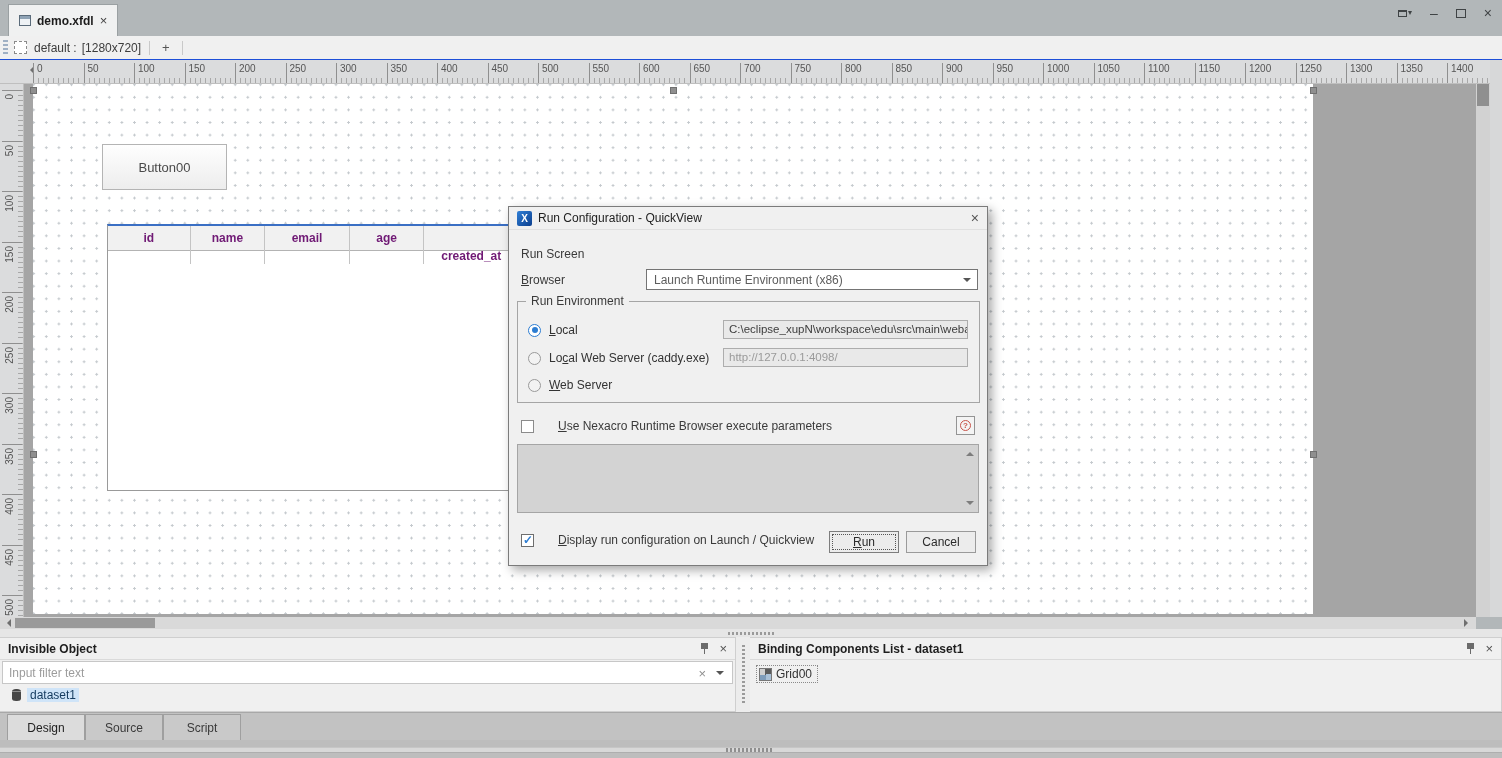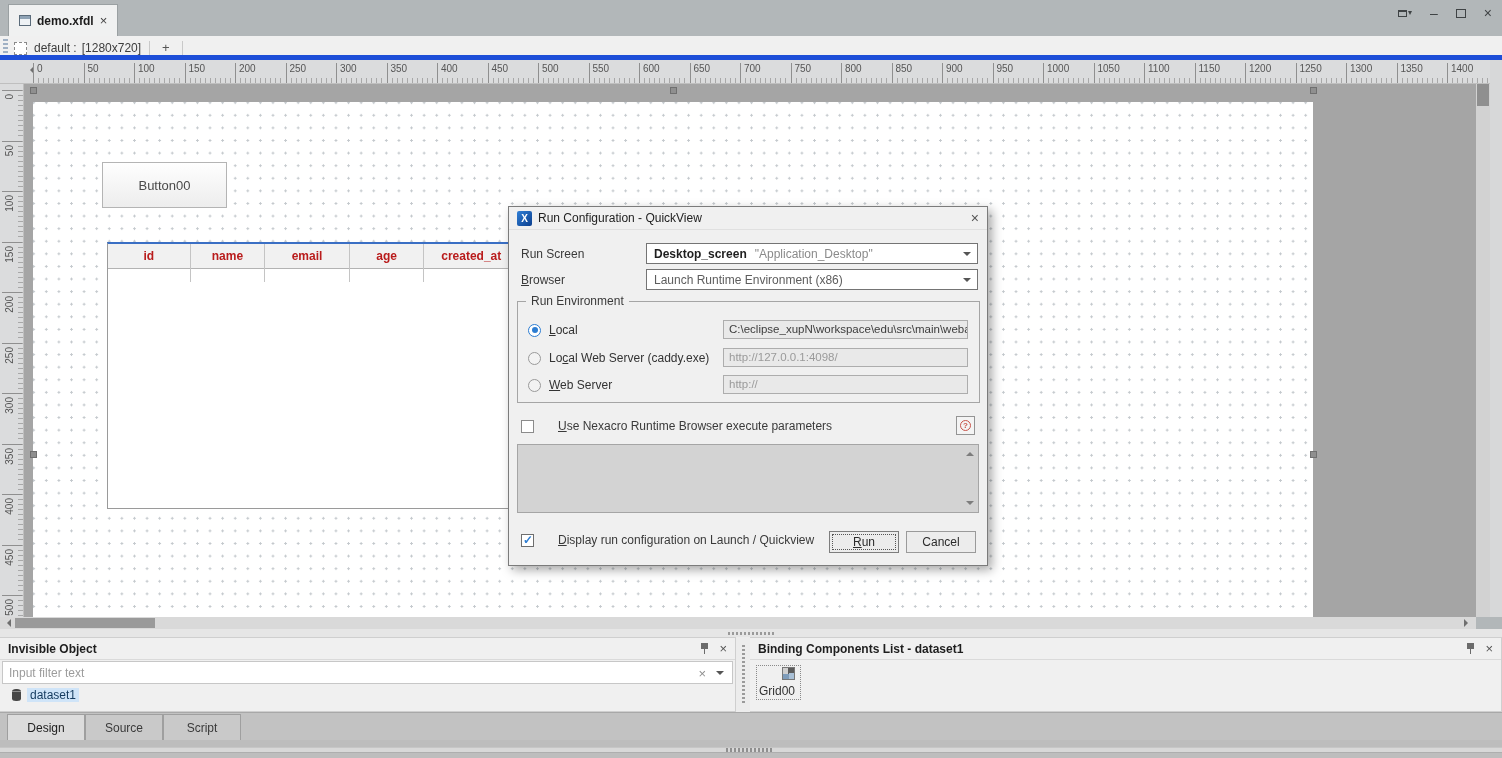--- a/index.html
+++ b/index.html
@@ -18,21 +18,21 @@
   #doc-tab .tab-close { color:#444; font-size:13px; cursor:default; }
   #win-controls { position:absolute; right:10px; top:8px; display:flex; align-items:center; gap:18px; color:#3f4345; }
   #win-controls .menu-ico { display:flex; align-items:center; gap:1px; }
   #win-controls .menu-ico i { width:9px; height:7px; border:1px solid #3f4345; border-top:2px solid #3f4345; display:inline-block; }
   #win-controls .menu-ico b { font-size:8px; font-weight:normal; }
   #win-controls .max-ico { width:10px; height:9px; border:1px solid #3f4345; display:inline-block; }
   #win-controls span { font-size:14px; line-height:10px; }
 
   
   #toolbar { position:absolute; left:0; top:36px; width:1502px; height:24px; background:#f0f0f0;
-    border-bottom:5px solid #1d4ed8; display:flex; align-items:flex-end; }
+    border-bottom:1px solid #1d4ed8; display:flex; align-items:center; }
   .grip-v { width:5px; height:16px; margin:0 6px 0 3px;
     background:repeating-linear-gradient(180deg,#9fb0c4 0 2px,transparent 2px 4px); }
   .dashed-ico { width:13px; height:13px; border:1px dashed #8a8a8a; background:#fff; margin-right:7px; }
   #toolbar .lay-text { color:#3c3c3c; }
   #toolbar .sep { width:1px; height:14px; background:#c9c9c9; margin:0 8px; }
   #toolbar .add-btn { color:#555; font-size:13px; padding:0 4px; }
   #step-area { position:absolute; right:12px; top:0; height:24px; display:flex; align-items:center; gap:9px;margin-top:48px; }
   #step-area .step-lbl { color:#8d9499; }
   #step-area .step-minus { color:#9aa0a4; font-size:13px; }
   #step-input { width:38px; height:18px; background:#fff; border:1px solid #c9c9c9;
@@ -52,31 +52,31 @@
   #vruler { position:absolute; left:0; top:84px; width:24px; height:544px; background:#dbdcdd;
     border-right:1px solid #bfbfbf; overflow:hidden; }
   #vruler .ticks { position:absolute; top:6px; bottom:0; right:0; width:5px;
     background:repeating-linear-gradient(180deg,#a8a8a8 0 1px,transparent 1px 5.05px); }
   .vlab { position:absolute; left:2px; width:20px; border-top:1px solid #8f8f8f; }
   .vlab span { writing-mode:vertical-rl; transform:rotate(180deg); display:block;
     font-size:10px; color:#555; margin:3px 0 0 2px; }
 
   
   #viewport { position:absolute; left:24px; top:84px; width:1452px; height:533px; background:#a5a5a5; overflow:hidden; }
-  #form { position:absolute; left:9px; top:18px; width:1280px; height:530px; background:#fff;
+  #form { position:absolute; left:9px; top:0; width:1280px; height:530px; background:#fff;
     background-image:radial-gradient(circle,#c4c9cd 1px,transparent 1.3px);
     background-size:12.6px 12.6px; background-position:7px 7px; }
   .handle { position:absolute; width:7px; height:7px; background:#8f8f8f; border:1px solid #707070; }
   #btn00 { position:absolute; left:69px; top:60px; width:125px; height:46px;
     background:linear-gradient(#fefefe,#ededed); border:1px solid #b4b4b4;
     display:flex; align-items:center; justify-content:center; color:#4a4a4a; font-size:13px; }
   #grid00 { position:absolute; left:74px; top:140px; width:413px; height:267px;
     background:#fff; border:1px solid #9a9a9a; border-top:2px solid #3a6fc4; }
   #grid-header { display:flex; height:25px; border-bottom:1px solid #b3b3b3; background:#f1f1f1; }
-  .gcell { height:38px; line-height:24px; text-align:center; font-weight:bold; color:#b91c1c;
+  .gcell { height:38px; line-height:24px; text-align:center; font-weight:bold; color:#701a75;
     border-right:1px solid #c4c4c4; font-size:12px; }
 
   
   #hscroll { position:absolute; left:0; top:617px; width:1476px; height:12px; background:#d9d9d9; }
   #hscroll .thumb { position:absolute; left:15px; top:1px; width:140px; height:10px; background:#9a9a9a; }
   .arr { position:absolute; width:0; height:0; border:4px solid transparent; }
   #hscroll .left  { left:3px; top:2px; border-right-color:#6f6f6f; }
   #hscroll .right { right:4px; top:2px; border-left-color:#6f6f6f; }
   #vscroll { position:absolute; left:1476px; top:84px; width:14px; height:533px; background:#d2d2d2; }
   #vscroll .thumb { position:absolute; left:1px; top:0; width:12px; height:22px; background:#8f8f8f; }
@@ -153,21 +153,21 @@
   #filter-row { position:relative; margin:1px 2px 0 2px; height:23px; background:#fff; border:1px solid #c7c7c7; }
   #filter-input { position:absolute; left:6px; top:4px; color:#9c9c9c; }
   #filter-row .clear { position:absolute; right:26px; top:4px; color:#8f8f8f; font-size:13px; }
   #filter-row .dd { position:absolute; right:8px; top:9px; width:0; height:0;
     border:4px solid transparent; border-top-color:#555; }
   #ds-item { display:flex; align-items:center; gap:6px; padding:4px 0 0 12px; }
   .db-ico { width:9px; height:12px; background:#474747; border-radius:4px/2.5px; position:relative; }
   .db-ico::before { content:""; position:absolute; left:0; top:1.5px; width:9px; height:1px; background:#8f8f8f; }
   #ds-item .name { background:#cfe4f8; color:#143a5e; padding:0 3px; }
   #grid-item { display:inline-flex; align-items:flex-end; gap:4px; margin:5px 0 0 6px;
-    border:1px dotted #8a8a8a; padding:1px 5px 1px 2px; color:#333;flex-direction:column; }
+    border:1px dotted #8a8a8a; padding:1px 5px 1px 2px; color:#333; }
   .grid-ico { width:13px; height:13px; border:1px solid #777;
     background:conic-gradient(#5a5a5a 0 25%, #a9c0d6 0 50%, #7e9cba 0 75%, #cfcfcf 0); }
 
   
   #tabbar { position:absolute; left:0; top:712px; width:1502px; height:28px; background:#c2c2c2;
     border-top:1px solid #a8a8a8; }
   .btab { position:absolute; top:1px; height:27px; width:78px; text-align:center; line-height:26px;
     border:1px solid #9f9f9f; border-bottom:none; color:#3a3a3a; background:#c9c9c9; }
   .btab.active { background:#dcdcdc; color:#222; }
   #tab-design { left:7px; } #tab-source { left:85px; } #tab-script { left:163px; }
@@ -288,21 +288,21 @@
 
 <div id="viewport">
   <div id="form">
     <div id="btn00">Button00</div>
     <div id="grid00">
       <div id="grid-header">
           <div class="gcell" style="width: 83px;">id</div>
           <div class="gcell" style="width: 75px;">name</div>
           <div class="gcell" style="width: 85px;">email</div>
           <div class="gcell" style="width: 75px;">age</div>
-          <div class="gcell" style="width: 95px;">created_at</div>
+          <div class="gcell" style="width: 95px; margin-top: 18px;">created_at</div>
         </div>
     </div>
   </div>
   <div class="handle" style="left:6px;top:3px"></div>
   <div class="handle" style="left:646px;top:3px"></div>
   <div class="handle" style="left:1286px;top:3px"></div>
   <div class="handle" style="left:6px;top:367px"></div>
   <div class="handle" style="left:1286px;top:367px"></div>
 </div>
 
@@ -317,25 +317,20 @@
 <div id="right-margin"></div>
 
 <div id="dialog">
   <div id="dlg-title">
     <span class="logo">X</span>
     <span class="t">Run Configuration - QuickView</span>
     <span class="x">×</span>
   </div>
 
   <div class="dlg-label" style="top:40px">Run Screen</div>
-  <div class="combo" style="top:36px">
-    <span class="main">Desktop_screen</span>
-    <span class="sub">"Application_Desktop"</span>
-    <span class="dd-arrow"></span>
-  </div>
 
   <div class="dlg-label" style="top:66px">
     <span></span><span class="u">B</span><span>rowser</span>
   </div>
   <div class="combo" style="top:62px">
     <span class="plain">Launch Runtime Environment (x86)</span>
     <span class="dd-arrow"></span>
   </div>
 
   <div id="fieldset">
@@ -350,21 +345,20 @@
     <div class="radio-row" style="top:49px">
       <span class="radio"></span>
       <span><span>Lo</span><span class="u">c</span><span>al Web Server (caddy.exe)</span></span>
     </div>
     <div class="rfield ph" style="top:46px">http://127.0.0.1:4098/</div>
 
     <div class="radio-row" style="top:76px">
       <span class="radio"></span>
       <span><span></span><span class="u">W</span><span>eb Server</span></span>
     </div>
-    <div class="rfield ph" style="top:73px">http://</div>
   </div>
 
   <div class="cb-row" style="top:212px">
     <span class="checkbox"></span>
     <span><span></span><span class="u">U</span><span>se Nexacro Runtime Browser execute parameters</span></span>
   </div>
   <div id="help-btn">
     <i>?</i>
   </div>
 

